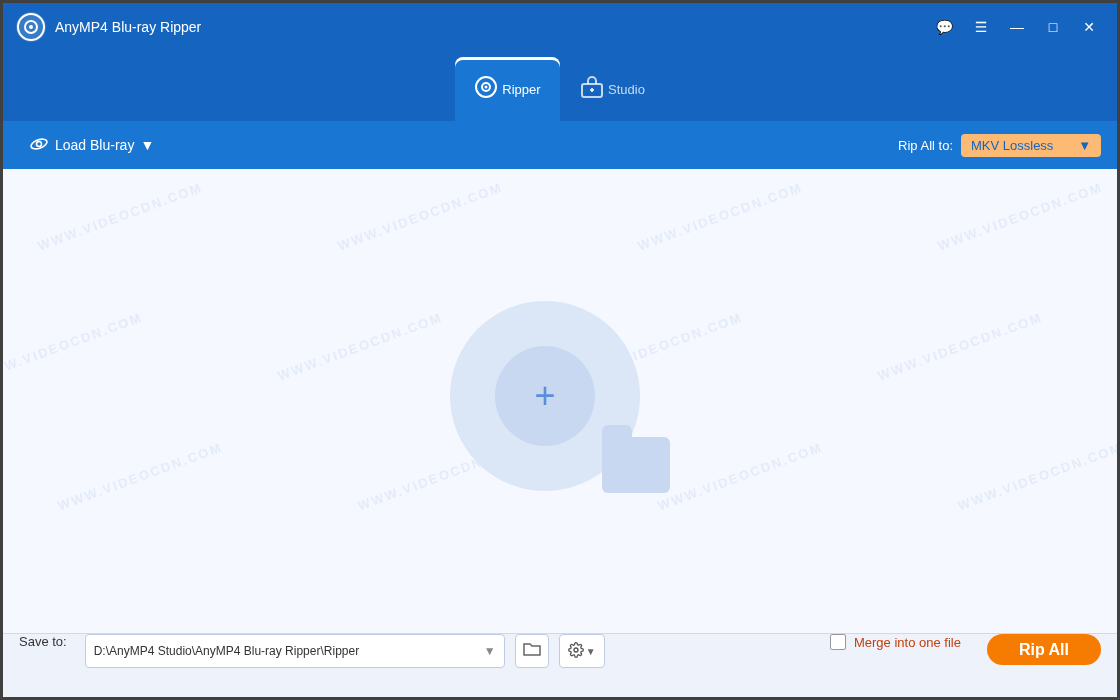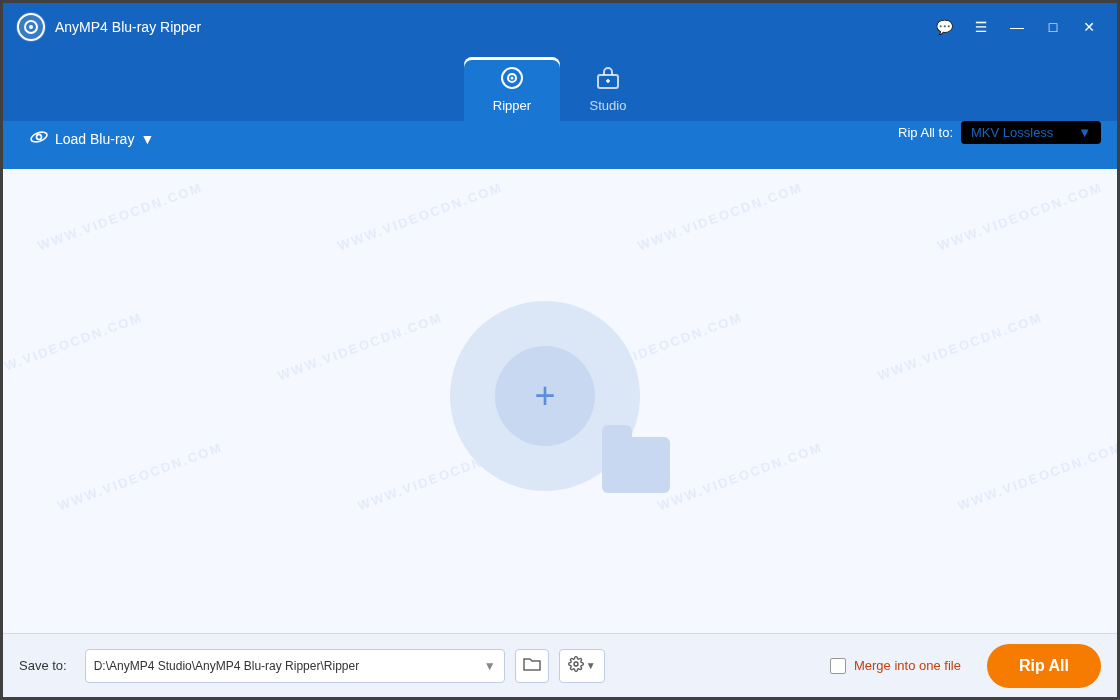--- a/index.html
+++ b/index.html
@@ -56,24 +56,24 @@
       display: flex;
       align-items: flex-end;
       background: #1565c0;
       height: 70px;
       padding: 0 0 0 0;
       justify-content: center;
       gap: 0;
     }
     .nav-tab {
       display: flex;
-      flex-direction: column;
-      align-items: center;
-      justify-content: center;
-      width: 96px;
+      flex-direction: row;
+      align-items: center;
+      justify-content: center;
+      width: 105px;
       height: 64px;
       color: rgba(255,255,255,0.75);
       cursor: pointer;
       border-radius: 8px 8px 0 0;
       font-size: 13px;
       gap: 4px;
       background: transparent;
       border: none;
       transition: background 0.15s;
       margin-top: 22px;
@@ -84,21 +84,21 @@
       box-shadow: inset 0 3px 0 #fff;
     }
     .nav-tab-icon {
       font-size: 22px;
       line-height: 1;
     }
 
     
     .toolbar {
       display: flex;
-      align-items: flex-start;
+      align-items: center;
       background: #1976d2;
       height: 48px;
       padding: 0 16px;
     }
     .load-blu-ray-btn {
       display: flex;
       align-items: center;
       gap: 6px;
       color: #fff;
       background: transparent;
@@ -112,21 +112,21 @@
       margin-left: auto;
       display: flex;
       align-items: center;
       gap: 8px;
       color: #fff;
       font-size: 13px;
     }
     .rip-all-to-select {
       display: flex;
       align-items: center;
-      background: #000000;
+      background: #fdba74;
       border-radius: 4px;
       padding: 4px 10px;
       font-size: 13px;
       color: #1565c0;
       cursor: pointer;
       gap: 8px;
       min-width: 140px;
       justify-content: space-between;
     }
 
@@ -220,21 +220,21 @@
 
     .drop-text {
       color: #2e7d32;
       font-size: 15px;
       text-align: center;
     }
 
     
     .bottom-bar {
       display: flex;
-      align-items: center;
+      align-items: flex-start;
       background: #eef2fb;
       border-top: 1px solid #d0d8eb;
       height: 64px;
       padding: 0 16px;
       gap: 10px;
     }
     .save-to-label {
       color: #333;
       font-size: 13px;
       white-space: nowrap;
@@ -306,21 +306,21 @@
     .merge-label {
       font-size: 13px;
       color: #c2410c;
     }
     .rip-all-btn {
       background: #f57c00;
       color: #fff;
       border: none;
       border-radius: 24px;
       padding: 0 32px;
-      height: 44px;
+      height: 31px;
       font-size: 16px;
       font-weight: 600;
       cursor: pointer;
       margin-left: 16px;
       white-space: nowrap;
     }
 
     
     .app-window {
       display: flex;

